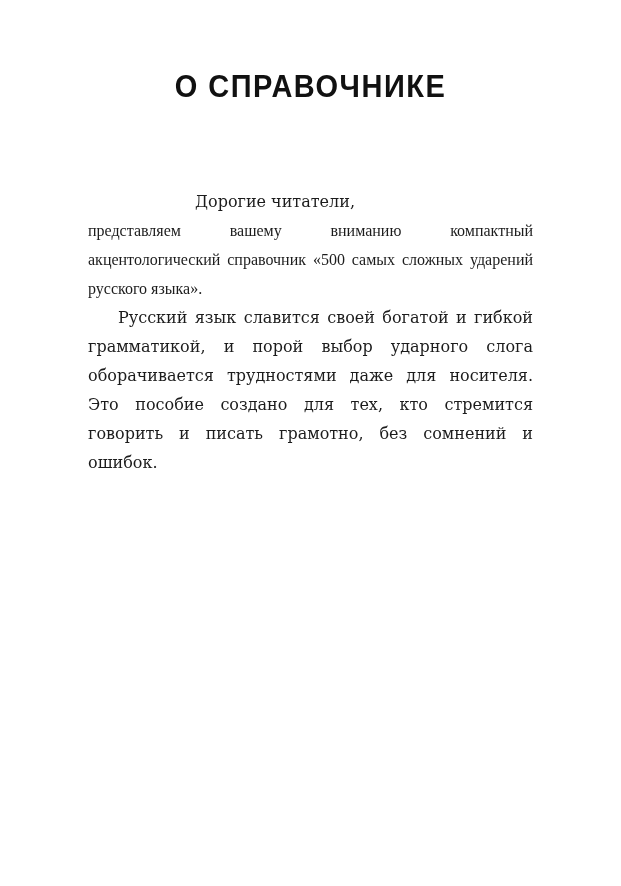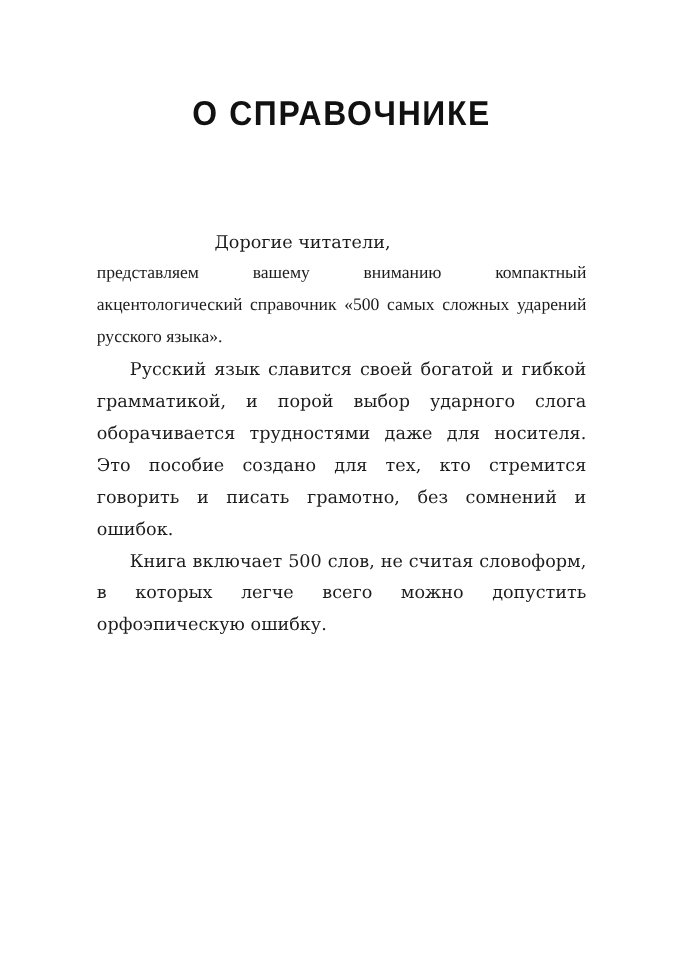--- a/index.html
+++ b/index.html
@@ -12,21 +12,21 @@
     height: 886px;
     overflow: hidden;
     font-family: "DejaVu Serif", serif;
     color: #1c1c1c;
   }
   .page {
     box-sizing: border-box;
     width: 621px;
     height: 886px;
     background: #ffffff;
-    padding: 88px 88px 0 88px;
+    padding: 70px 88px 0 88px;
   }
   .title {
     font-family: "Liberation Sans", sans-serif;
     font-weight: 700;
     font-size: 29px;
     letter-spacing: 1.5px;
     text-align: center;
     color: #111111;
     margin: 0 0 84px 0;
     transform: scaleY(1.08);
@@ -58,15 +58,14 @@
 </head>
 <body>
 
 <div class="page">
   <h1 class="title">О СПРАВОЧНИКЕ</h1>
 
   <div class="body-text">
     <p class="salutation">Дорогие читатели,</p>
     <p class="para no-indent">представляем вашему вниманию ком­пактный акцентологический справоч­ник «500 самых сложных ударений русского языка».</p>
     <p class="para">Русский язык славится своей бога­той и гибкой грамматикой, и порой выбор ударного слога оборачивается трудностями даже для носителя. Это пособие создано для тех, кто стремит­ся говорить и писать грамотно, без сом­нений и ошибок.</p>
-    <p class="para">Книга включает 500 слов, не считая словоформ, в которых легче всего мож­но допустить орфоэпическую ошибку.</p>
   </div>
 </div>
 
 </body></html>

